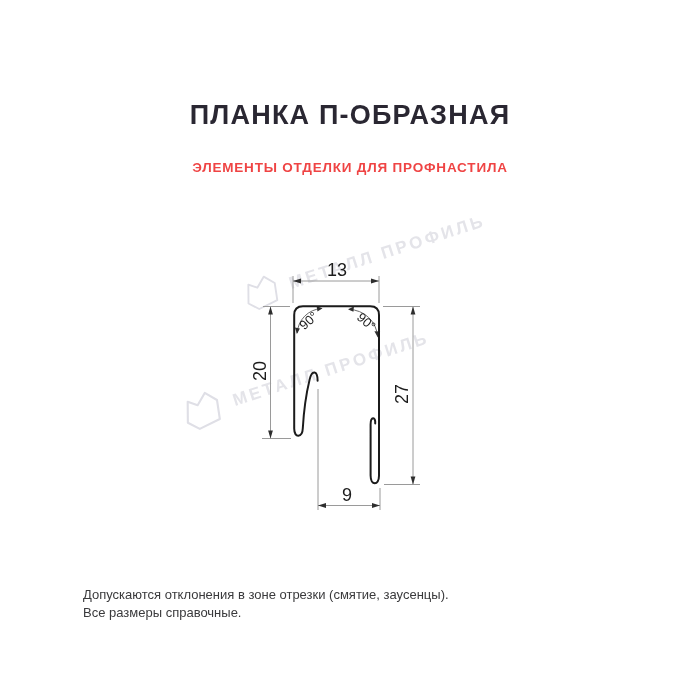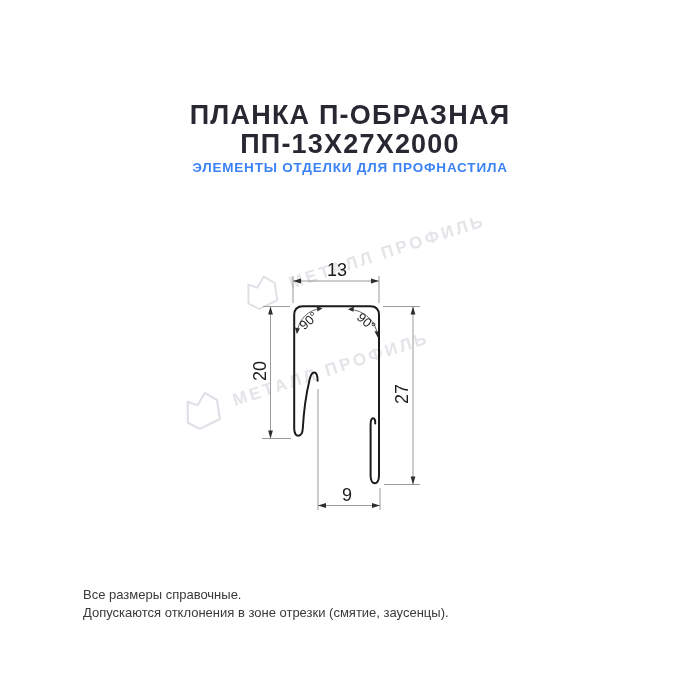--- a/index.html
+++ b/index.html
@@ -8,21 +8,21 @@
     font-family:"Liberation Sans","DejaVu Sans",sans-serif;
   }
   .stage{position:absolute;inset:0;}
   
   .title{
     position:absolute;left:0;top:101px;width:700px;text-align:center;
     color:#2a2732;font-weight:800;font-size:27px;line-height:29px;letter-spacing:1.2px;
   }
   .subtitle{
     position:absolute;left:0;top:160px;width:700px;text-align:center;
-    color:#3b82f6;font-weight:700;font-size:13.5px;letter-spacing:0.8px;
+    color:#ef4444;font-weight:700;font-size:13.5px;letter-spacing:0.8px;
   }
   
   .watermark{
     position:absolute;display:flex;align-items:center;gap:10px;
     transform:rotate(-18deg);transform-origin:0 50%;
     color:#e4e4e9;font-weight:700;font-size:17px;letter-spacing:3px;white-space:nowrap;
     user-select:none;
   }
   .wm-1{left:244px;top:281px;}
   .wm-2{left:182px;top:398px;}
@@ -44,21 +44,20 @@
     color:#3a3a3c;font-size:13px;line-height:18px;
   }
 </style>
 </head>
 <body>
 
 <div class="stage">
 
   <div class="title">
     <div>ПЛАНКА П-ОБРАЗНАЯ</div>
-    <div>ПП-13Х27Х2000</div>
   </div>
   <div class="subtitle">ЭЛЕМЕНТЫ ОТДЕЛКИ ДЛЯ ПРОФНАСТИЛА</div>
 
   <div class="watermark wm-1">
     <svg class="wm-logo" width="38" height="36" viewBox="0 0 40 38">
       <polygon points="3,25 9,6 17,12 27,3 36,13 33,31 12,34" fill="none" stroke="#dfdfe6" stroke-width="2" stroke-linejoin="round"></polygon>
     </svg>
     <span>МЕТАЛЛ ПРОФИЛЬ</span>
   </div>
   <div class="watermark wm-2">
@@ -125,17 +124,17 @@
   </svg>
 
   <div class="dim-label" style="left:315px;top:260px;text-align:center;">13</div>
   <div class="dim-label vert" style="left:238px;top:361px;">20</div>
   <div class="dim-label vert" style="left:380px;top:384px;">27</div>
   <div class="dim-label" style="left:325px;top:485px;">9</div>
   <div class="angle-label" style="left:287px;top:311px;transform:rotate(-42deg);">90°</div>
   <div class="angle-label" style="left:344px;top:312px;transform:rotate(42deg);">90°</div>
 
   <div class="footer">
+    <div>Допускаются отклонения в зоне отрезки (смятие, заусенцы).</div>
     <div>Все размеры справочные.</div>
-    <div>Допускаются отклонения в зоне отрезки (смятие, заусенцы).</div>
   </div>
 
 </div>
 
 </body></html>

